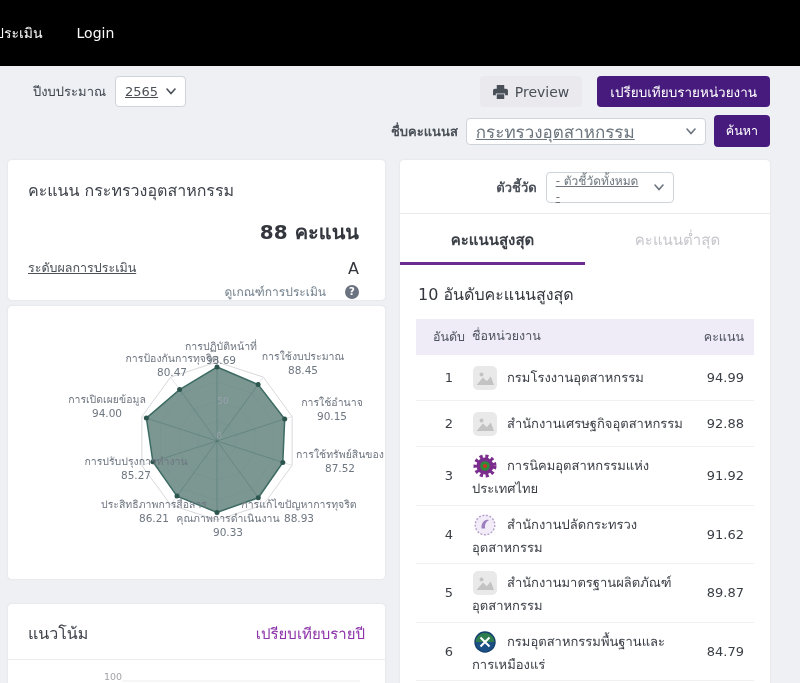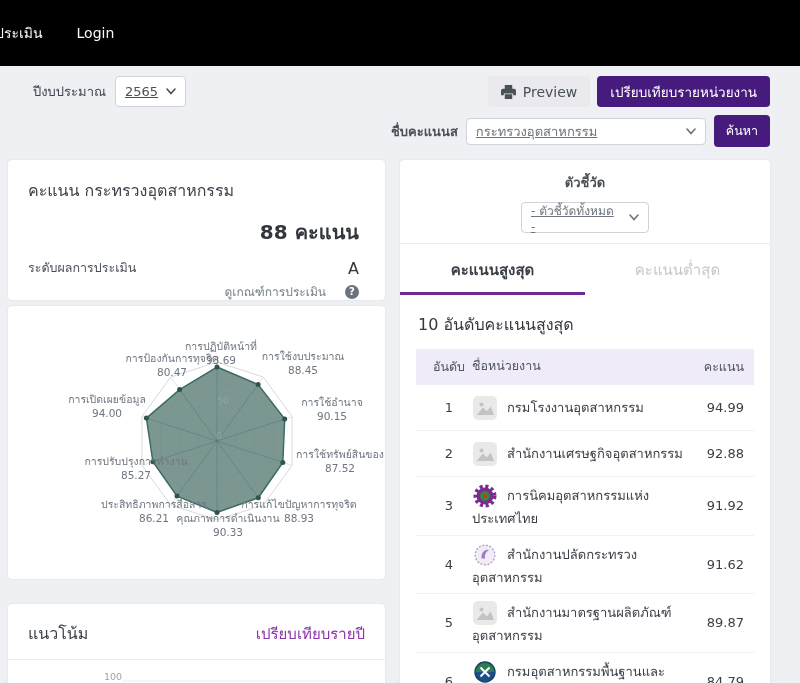--- a/index.html
+++ b/index.html
@@ -8,61 +8,61 @@
     background:#eef0f3;
     font-family:"DejaVu Sans","Liberation Sans",sans-serif;
     font-size:13px;color:#3f4650;
   }
   .navbar{height:66px;background:#000;display:flex;align-items:center;color:#fafafa;font-size:14px;}
   .nav-item{margin-right:34px;cursor:pointer;}
   .nav-brand{margin-left:-5px;}
   .content{padding:6px 30px 0 8px;}
   .toolbar{display:flex;justify-content:space-between;align-items:center;margin:4px 0 6px;}
   .toolbar-left{display:flex;align-items:center;gap:9px;margin-left:25px;}
-  .toolbar-right{display:flex;align-items:center;gap:7px;}
+  .toolbar-right{display:flex;align-items:center;gap:15px;}
   .field-label{color:#3f4650;font-size:13px;}
   .select{display:inline-flex;align-items:center;justify-content:space-between;background:#fff;
     border:1px solid #ced4da;border-radius:4px;height:31px;padding:0 9px;color:#495057;
     font-size:13px;box-sizing:border-box;cursor:pointer;gap:8px;text-decoration:underline;}
   .chev{width:10px;height:7px;flex:none;}
   .btn{display:inline-flex;align-items:center;justify-content:center;border:none;border-radius:4px;
     height:31px;padding:0 13px;font-size:13.5px;cursor:pointer;
     font-family:"DejaVu Sans","Liberation Sans",sans-serif;}
   .btn-light{background:#e9e9ee;color:#4a5058;gap:7px;font-size:14px;}
   .btn-primary{background:#471b7d;color:#fff;}
   .btn-search{height:24px;font-size:12.5px;padding:16px 12px;}
   .search-row{display:flex;justify-content:flex-end;align-items:center;gap:8px;margin:8px 0 13px;}
-  .search-row .select{width:240px;height:27px;font-size:13px;color:#6c757d;}
+  .search-row .select{width:240px;height:27px;font-size:17px;color:#6c757d;}
   .columns{display:flex;gap:15px;align-items:flex-start;}
   .left-col{width:377px;flex:none;}
   .right-col{width:370px;flex:none;}
   .card{background:#fff;border-radius:4px;box-shadow:0 0 2px rgba(0,0,0,.10);overflow:hidden;}
   
   .score-card{height:140px;padding:18px 26px 12px 20px;box-sizing:border-box;margin-bottom:6px;}
   .score-title{font-size:16px;color:#3e434b;margin-bottom:13px;}
   .score-big{text-align:right;font-size:20px;font-weight:600;color:#33373d;margin-bottom:10px;}
   .level-row{display:flex;justify-content:space-between;align-items:center;margin-bottom:4px;}
-  .level-label{font-size:12.5px;color:#4a5058;}
+  .level-label{font-size:12.5px;color:#4a5058;text-decoration:underline;}
   .level-value{font-size:16px;color:#33373d;}
   .criteria-row{display:flex;justify-content:flex-end;align-items:center;gap:19px;
     font-size:12px;color:#73808c;cursor:pointer;}
   .help-badge{width:14px;height:14px;border-radius:50%;background:#6b7280;color:#fff;
     font-size:10px;display:inline-flex;align-items:center;justify-content:center;font-weight:700;}
   
   .radar-card{height:273px;margin-bottom:25px;}
   
   .trend-card{height:93px;}
   .trend-head{display:flex;justify-content:space-between;align-items:center;
     padding:17px 20px 13px;border-bottom:1px solid #ececee;}
   .trend-title{font-size:16px;color:#3e434b;}
   .trend-link{font-size:15px;color:#8e34aa;cursor:pointer;}
   
   .panel{min-height:527px;}
   .indicator-row{display:flex;justify-content:center;align-items:center;gap:9px;
-    padding:12px 0 10px;border-bottom:1px solid #ececee;flex-direction:column;}
+    padding:12px 0 10px;border-bottom:1px solid #ececee;}
   .indicator-row .select{width:128px;height:31px;font-size:12px;color:#6c757d;}
   .tabs{display:flex;}
   .tab{flex:1;text-align:center;padding:14px 0 10px;font-size:15px;color:#c7c7cd;
     border-bottom:3px solid transparent;cursor:pointer;}
   .tab.active{color:#3a3f46;font-weight:600;border-bottom-color:#6a2c91;}
   .rank-heading{font-size:16px;color:#33373d;padding:17px 18px 8px;}
   .table{margin:4px 16px 0;}
   .thead{display:flex;background:#efecf7;border-radius:0;padding:8px 10px;
     color:#4f5560;font-size:12.5px;}
   .trow{display:flex;align-items:center;padding:6px 10px;min-height:33px;

